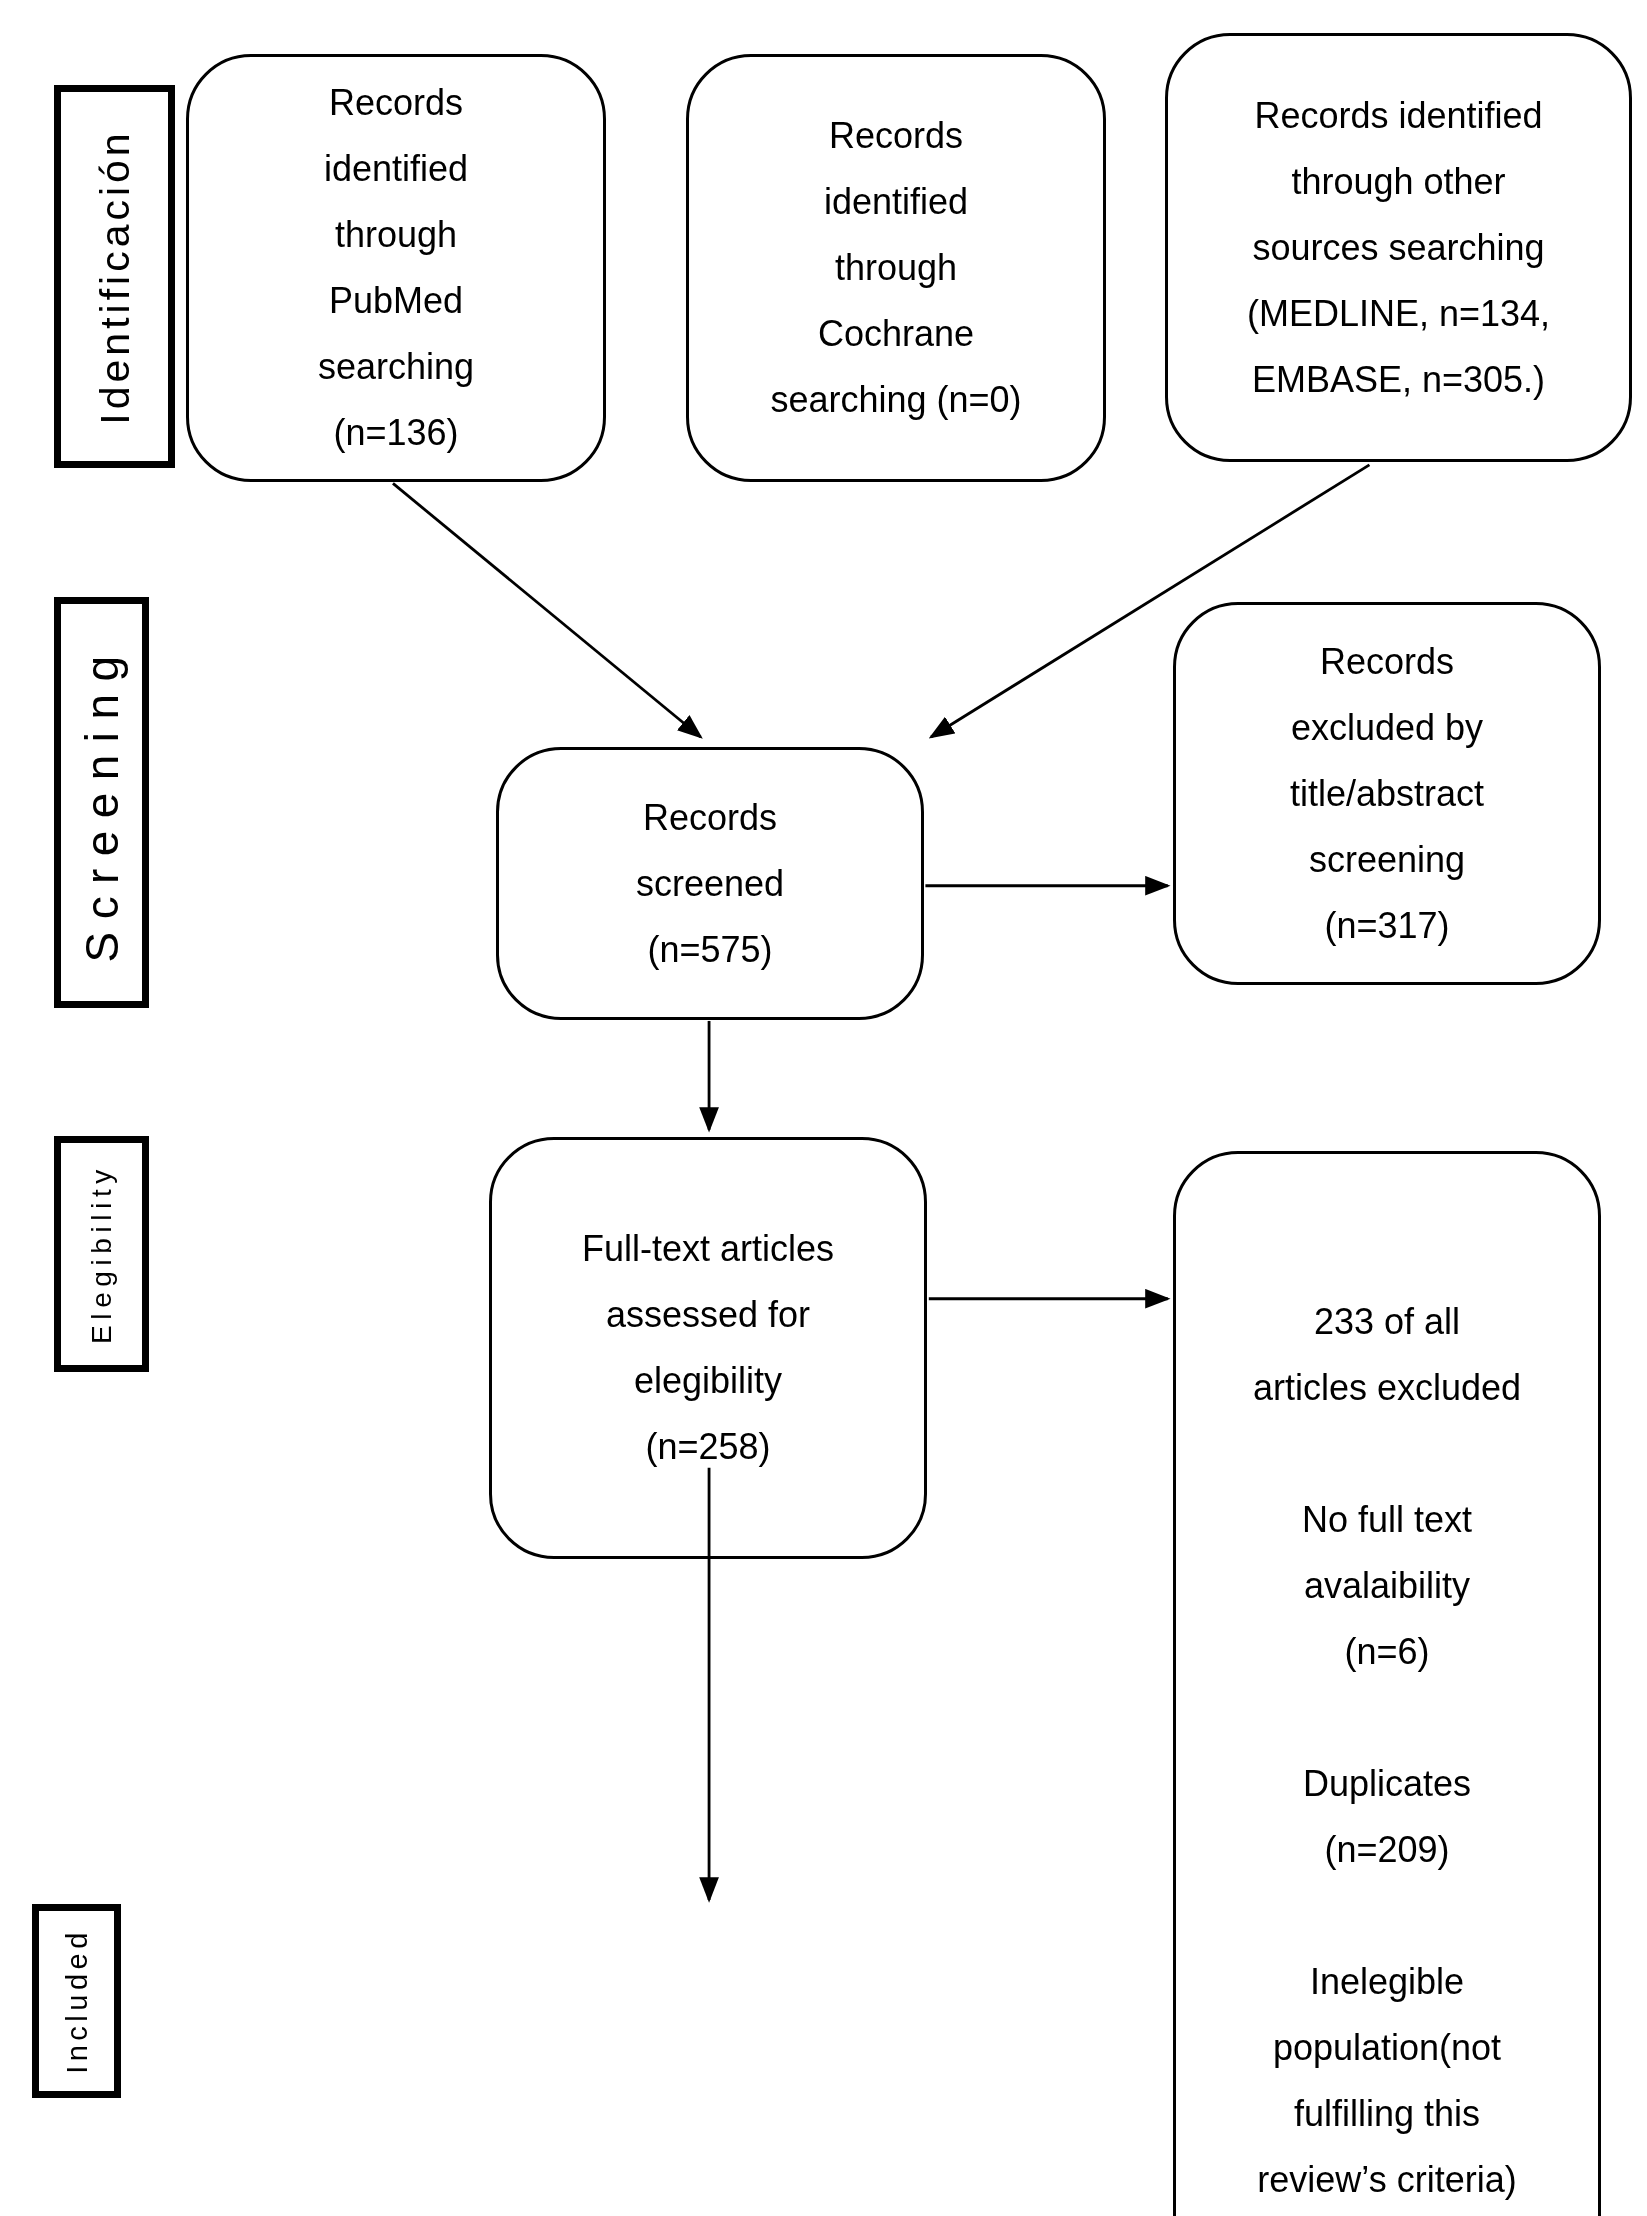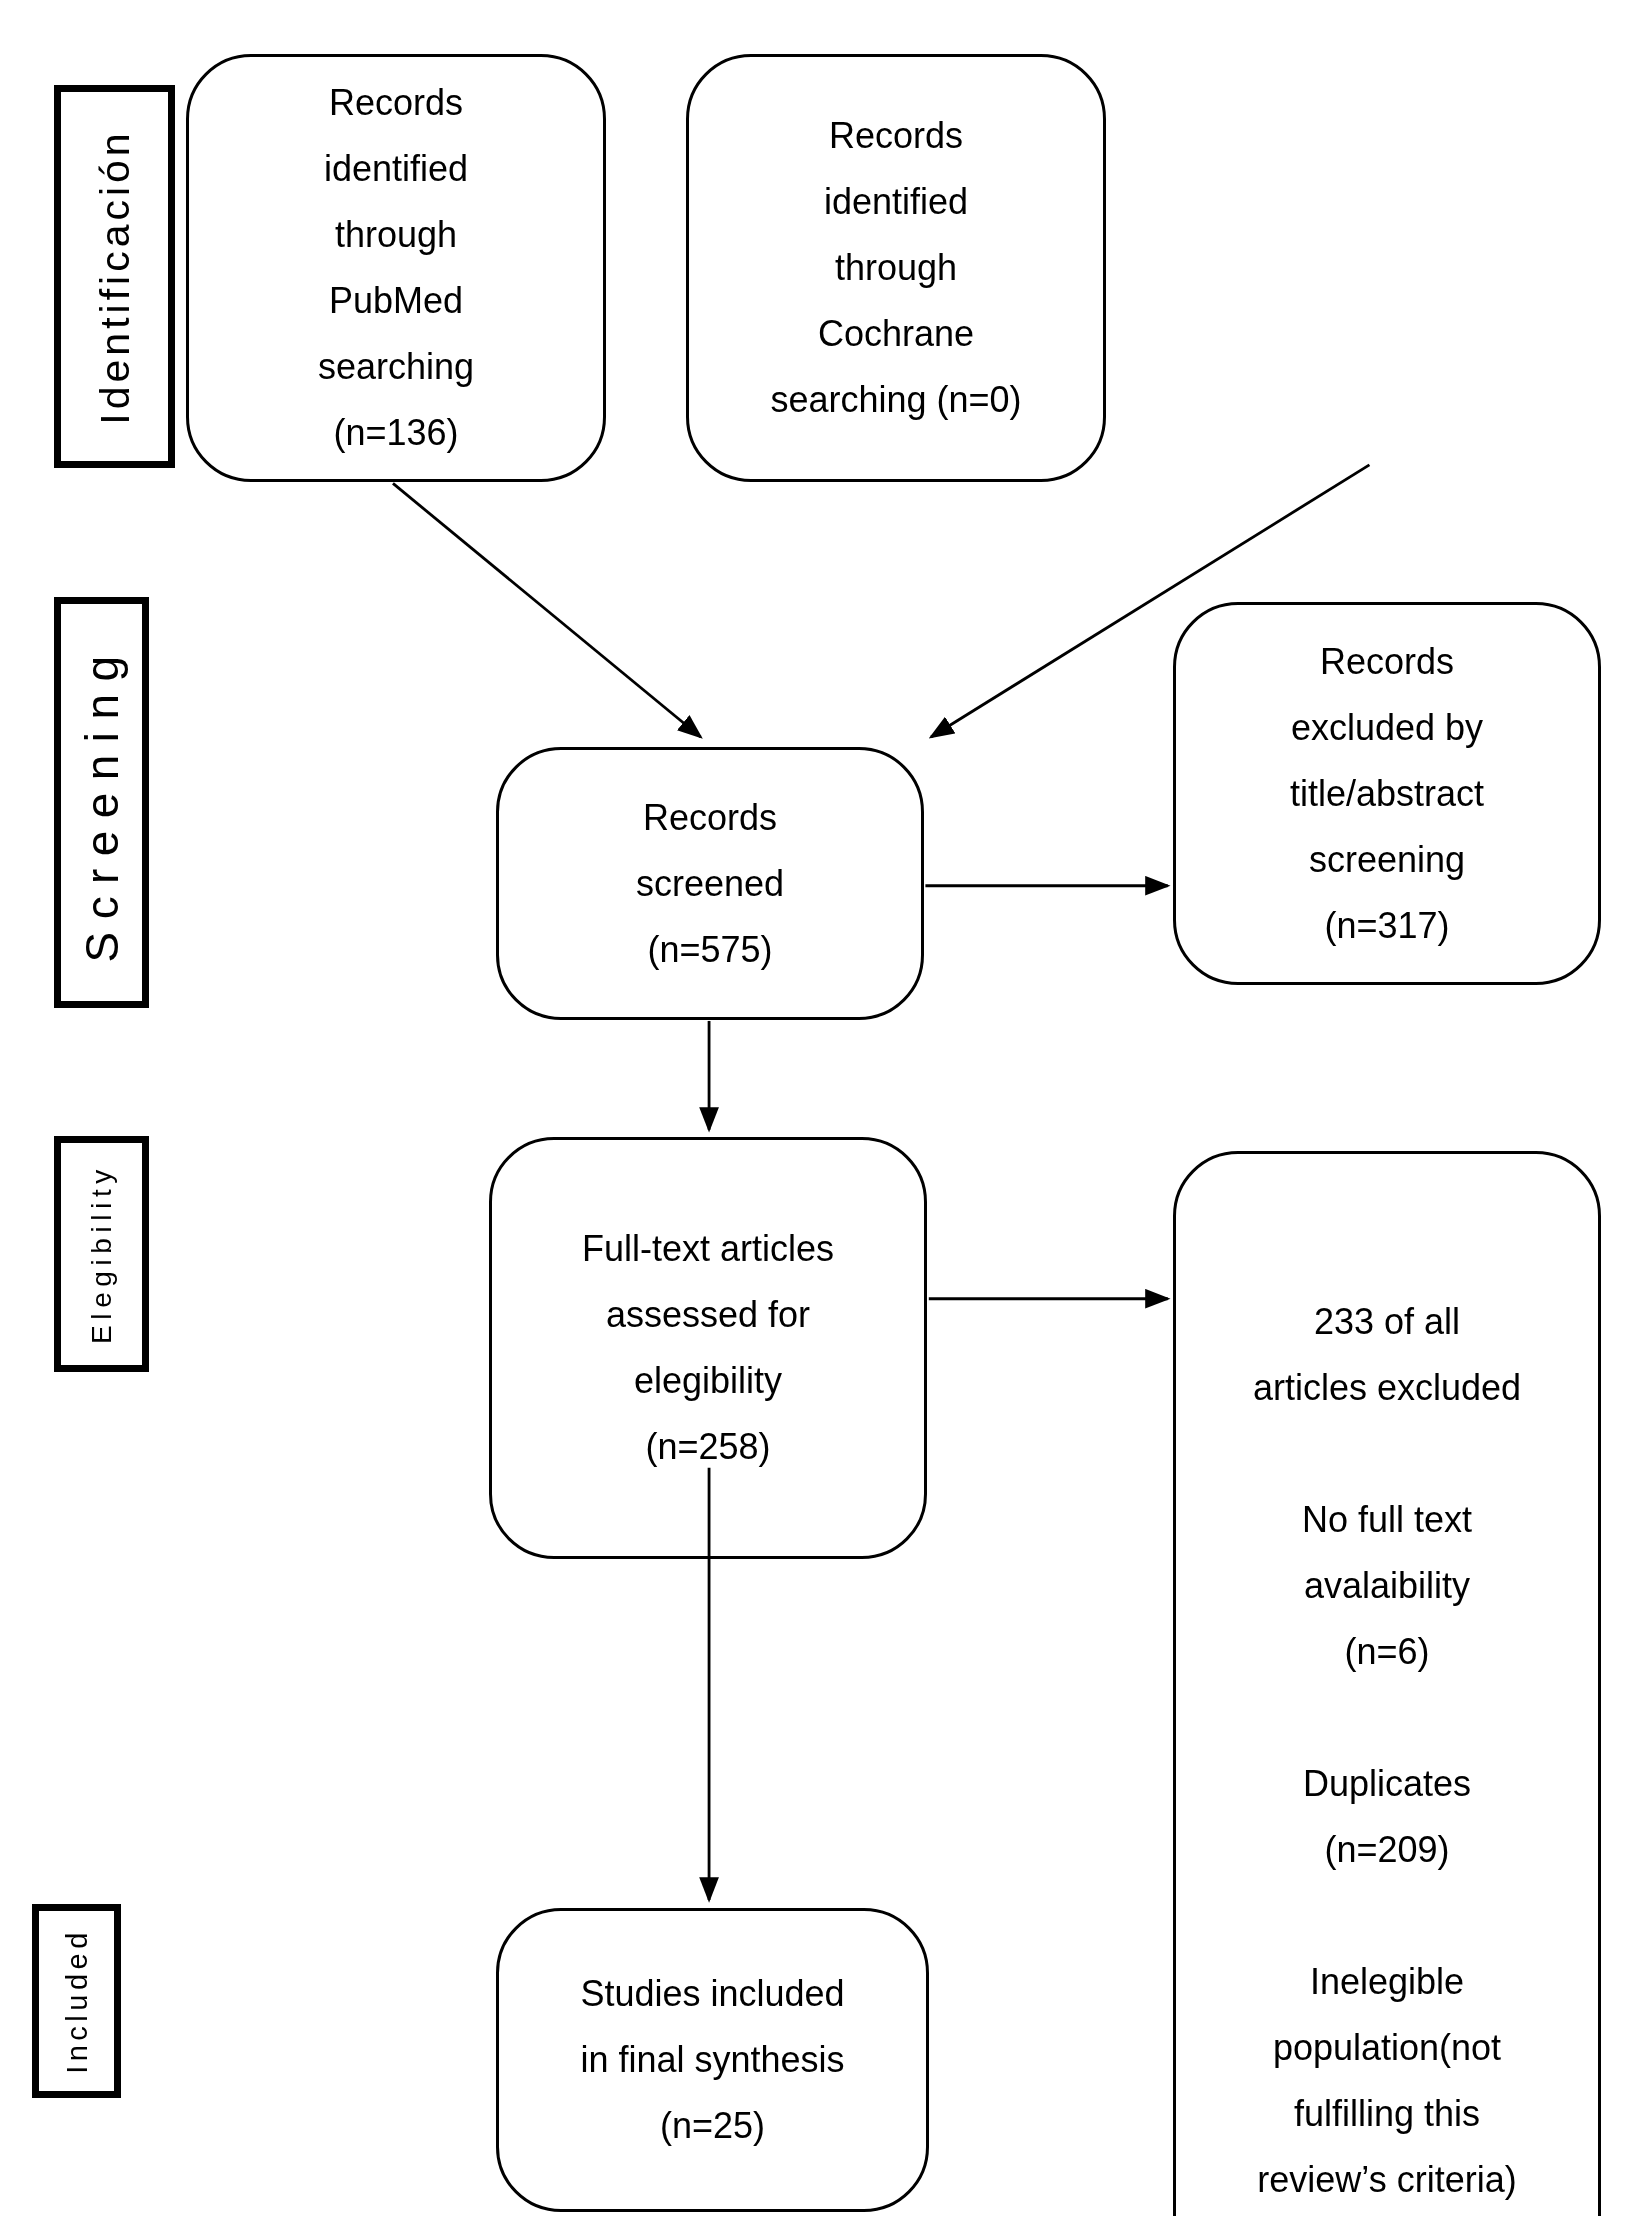--- a/index.html
+++ b/index.html
@@ -93,20 +93,25 @@
 identified
 through
 PubMed
 searching
 (n=136)</div>
   <div class="fbox" id="box-cochrane">Records
 identified
 through
 Cochrane
 searching (n=0)</div>
+  <div class="fbox" id="box-other">Records identified
+through other
+sources searching
+(MEDLINE, n=134,
+EMBASE, n=305.)</div>
   <div class="fbox" id="box-screened">Records
 screened
 (n=575)</div>
   <div class="fbox" id="box-excl1">Records
 excluded by
 title/abstract
 screening
 (n=317)</div>
   <div class="fbox" id="box-fulltext">Full-text articles
 assessed for
@@ -120,23 +125,20 @@
 (n=6)
 
 Duplicates
 (n=209)
 
 Inelegible
 population(not
 fulfilling this
 review’s criteria)
 (n=16)</div>
-  <div class="fbox" id="box-included">Studies included
-in final synthesis
-(n=25)</div>
 
   <svg id="connectors" xmlns="http://www.w3.org/2000/svg" viewBox="0 0 2924 3933" width="1648" height="2216">
     <defs>
       <marker id="arrowhead" markerWidth="9" markerHeight="7" refX="8" refY="3.5" orient="auto" markerUnits="strokeWidth">
         <path d="M0,0 L9,3.5 L0,7 Z" fill="#000000"></path>
       </marker>
     </defs>
     <line x1="697" y1="858" x2="1243" y2="1308" marker-end="url(#arrowhead)"></line>
     <line x1="2430" y1="825" x2="1652" y2="1308" marker-end="url(#arrowhead)"></line>
     <line x1="1642" y1="1572" x2="2072" y2="1572" marker-end="url(#arrowhead)"></line>

